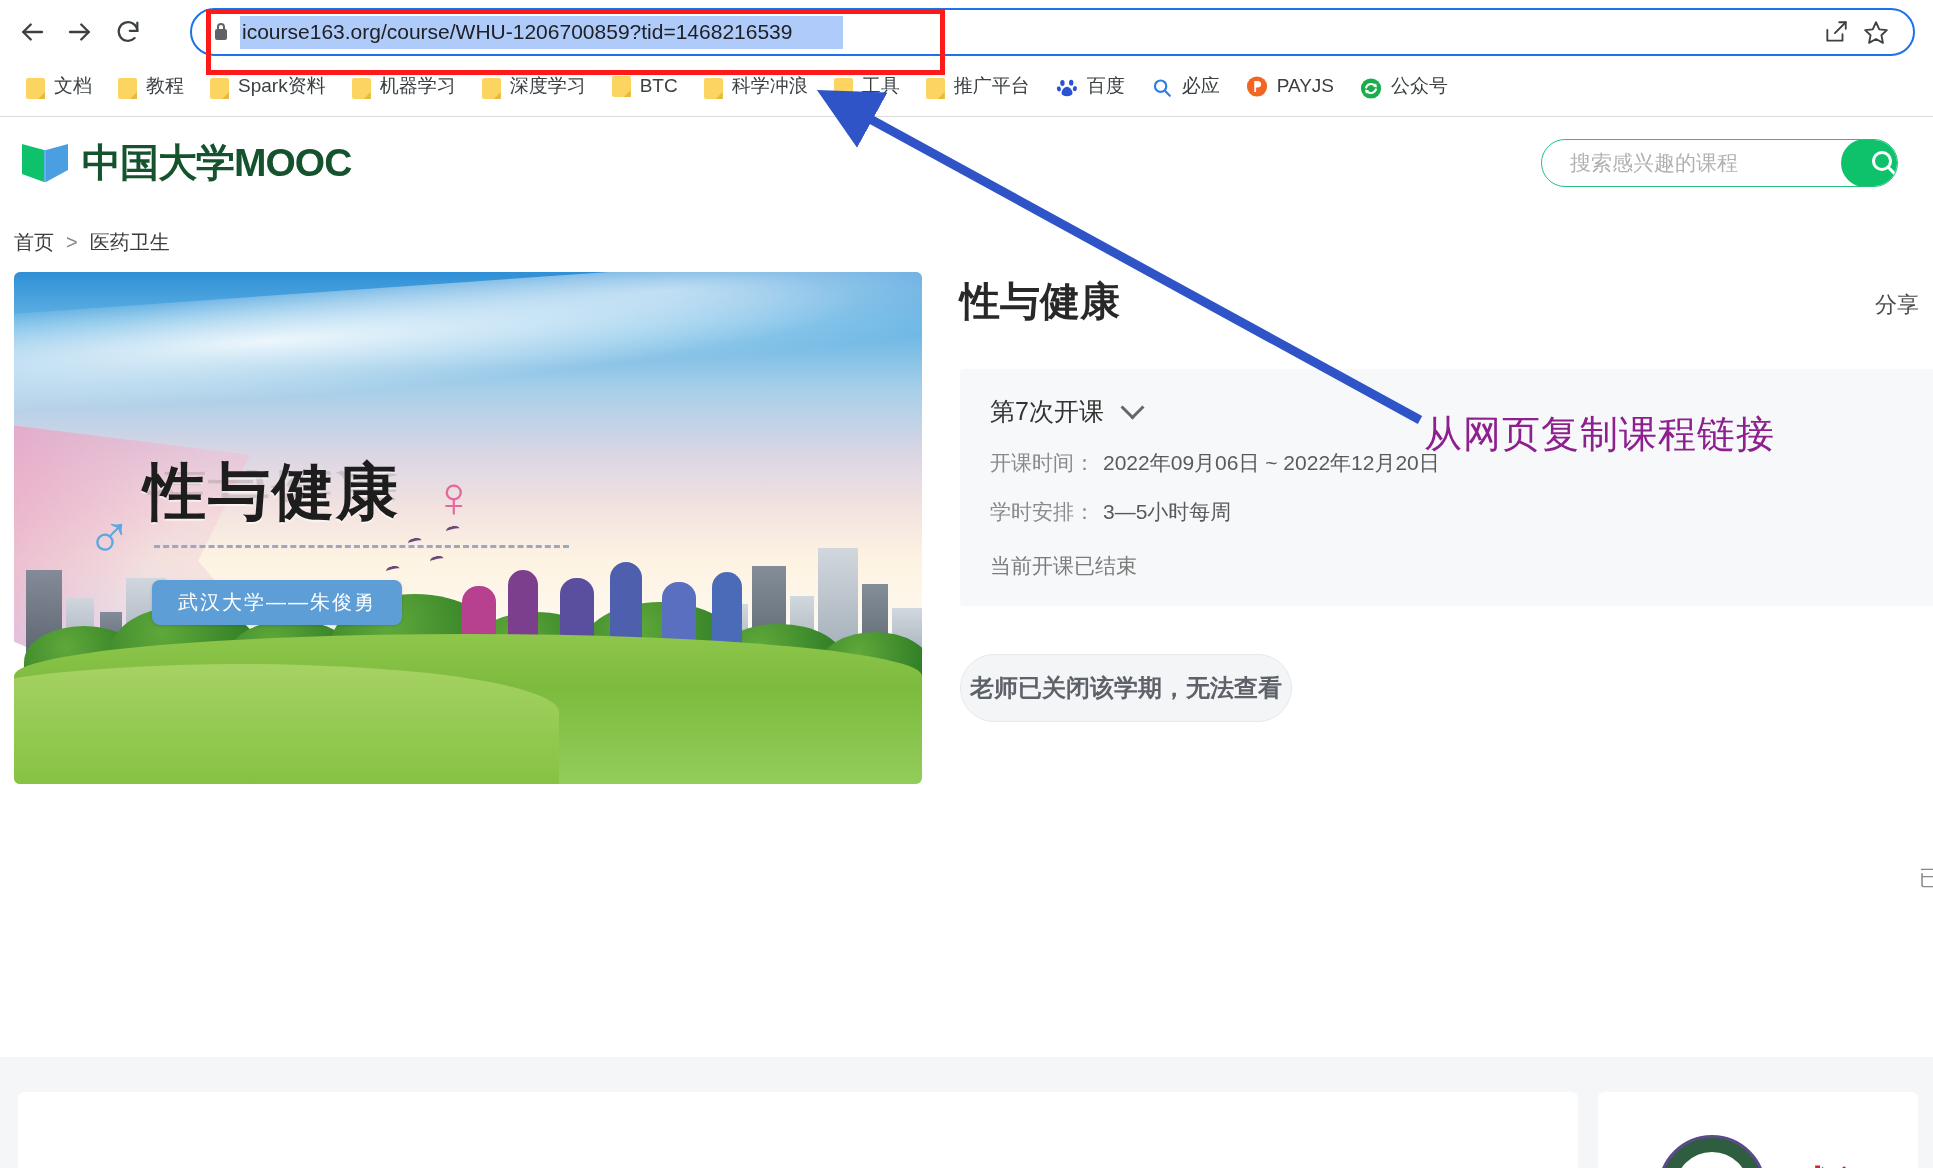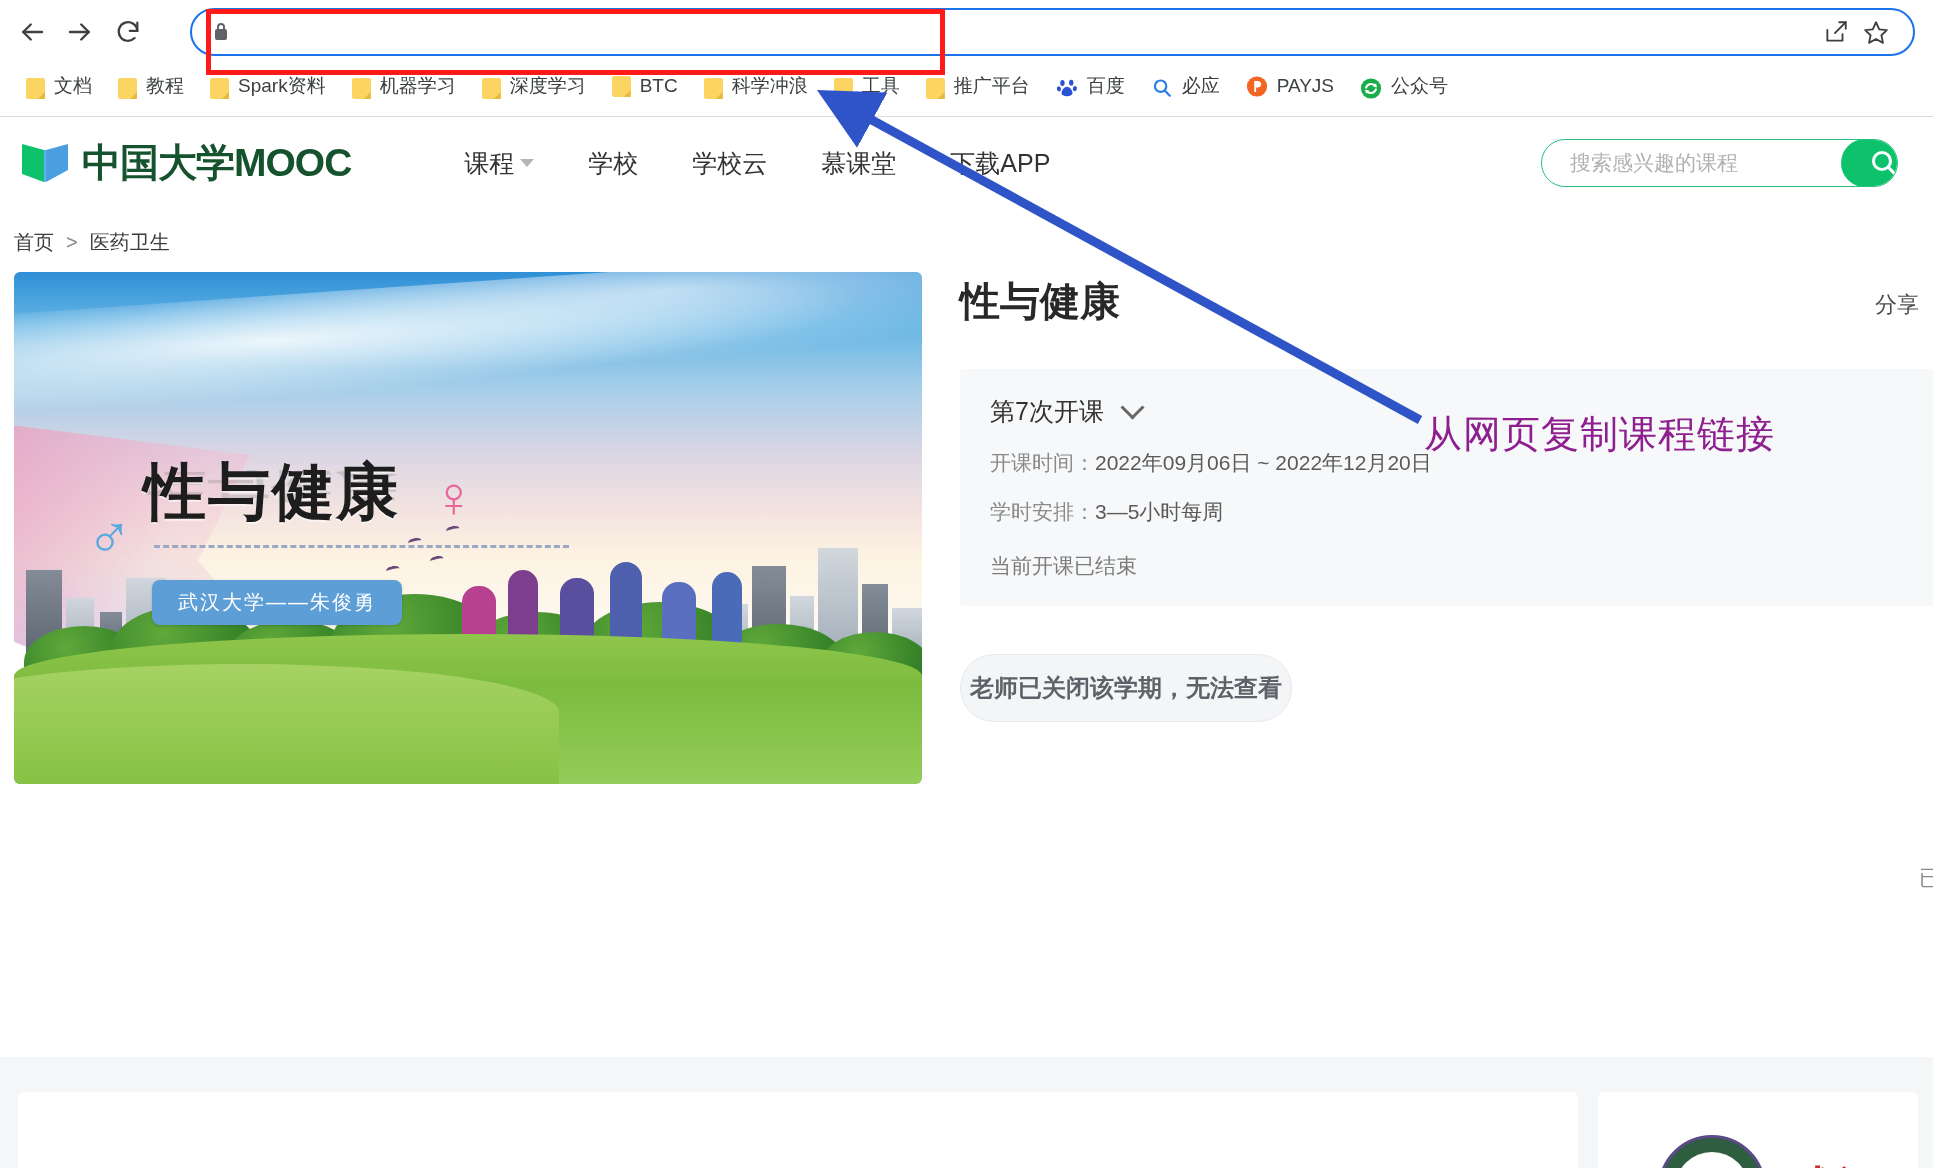--- a/index.html
+++ b/index.html
@@ -294,21 +294,21 @@
     border-right: 3px solid #666;
     border-bottom: 3px solid #666;
     transform: rotate(45deg);
     margin-top: -8px;
   }
   .term-row {
     font-size: 21px; color: #6b6b6b;
     margin-top: 21px;
   }
   .term-row .k { color: #8a8a8a; }
-  .term-row .v { color: #5a5a5a; }
+  .term-row .v { color: #5a5a5a; margin-left: 8px; }
   .term-status {
     font-size: 21px; color: #7b7b7b;
     margin-top: 26px;
   }
   .closed-btn {
     margin-top: 48px;
     width: 332px; height: 68px;
     background: #f4f5f7;
     border: 1px solid #e6e8eb;
     border-radius: 34px;
@@ -411,20 +411,21 @@
       </div>
     </div>
 
     <div class="omni">
       <span class="lockicon">
         <svg width="18" height="20" viewBox="0 0 18 20">
             <rect x="3" y="7" width="12" height="11" rx="2" fill="#5f6368"></rect>
             <path d="M6 7V5a3 3 0 0 1 6 0v2" fill="none" stroke="#5f6368" stroke-width="2"></path>
           </svg>
       </span>
+      <span class="urltext">icourse163.org/course/WHU-1206700859?tid=1468216539</span>
       <span class="omni-actions">
         <span>
           <svg width="26" height="26" viewBox="0 0 24 24" fill="none" stroke="#3c4043" stroke-width="1.7" stroke-linecap="round" stroke-linejoin="round">
               <path d="M4 10v10h14v-6"></path>
               <path d="M11 13 L21 3"></path>
               <polyline points="15,3 21,3 21,9"></polyline>
             </svg>
         </span>
         <span>
           <svg width="26" height="26" viewBox="0 0 24 24" fill="none" stroke="#3c4043" stroke-width="1.7" stroke-linejoin="round">
@@ -523,38 +524,20 @@
         <span class="logo-mark">
           <svg width="52" height="46" viewBox="0 0 52 46">
             <path d="M2 4 L24 10 L24 42 L2 34 Z" fill="#0ec26c"></path>
             <path d="M26 10 L48 4 L48 30 L26 42 Z" fill="#4a9fe0"></path>
             <path d="M24 10 L26 10 L26 42 L24 42 Z" fill="#5fb3ea"></path>
           </svg>
         </span>
         <span class="logo-text">中国大学MOOC</span>
       </div>
 
-      <div class="mainnav">
-        <div class="navitem">
-          <span>课程</span>
-          <span class="caret"></span>
-        </div>
-        <div class="navitem">
-            <span>学校</span>
-          </div>
-        <div class="navitem">
-            <span>学校云</span>
-          </div>
-        <div class="navitem">
-            <span>慕课堂</span>
-          </div>
-        <div class="navitem">
-            <span>下载APP</span>
-          </div>
-      </div>
 
       <div class="searchbox">
         <input type="text" placeholder="搜索感兴趣的课程" style="">
         <span class="searchbtn">
           <svg width="32" height="32" viewBox="0 0 24 24" fill="none" stroke="#fff" stroke-width="2.3" stroke-linecap="round">
               <circle cx="10.5" cy="10.5" r="6.4"></circle>
               <line x1="15.4" y1="15.4" x2="20.3" y2="20.3"></line>
             </svg>
         </span>
       </div>

